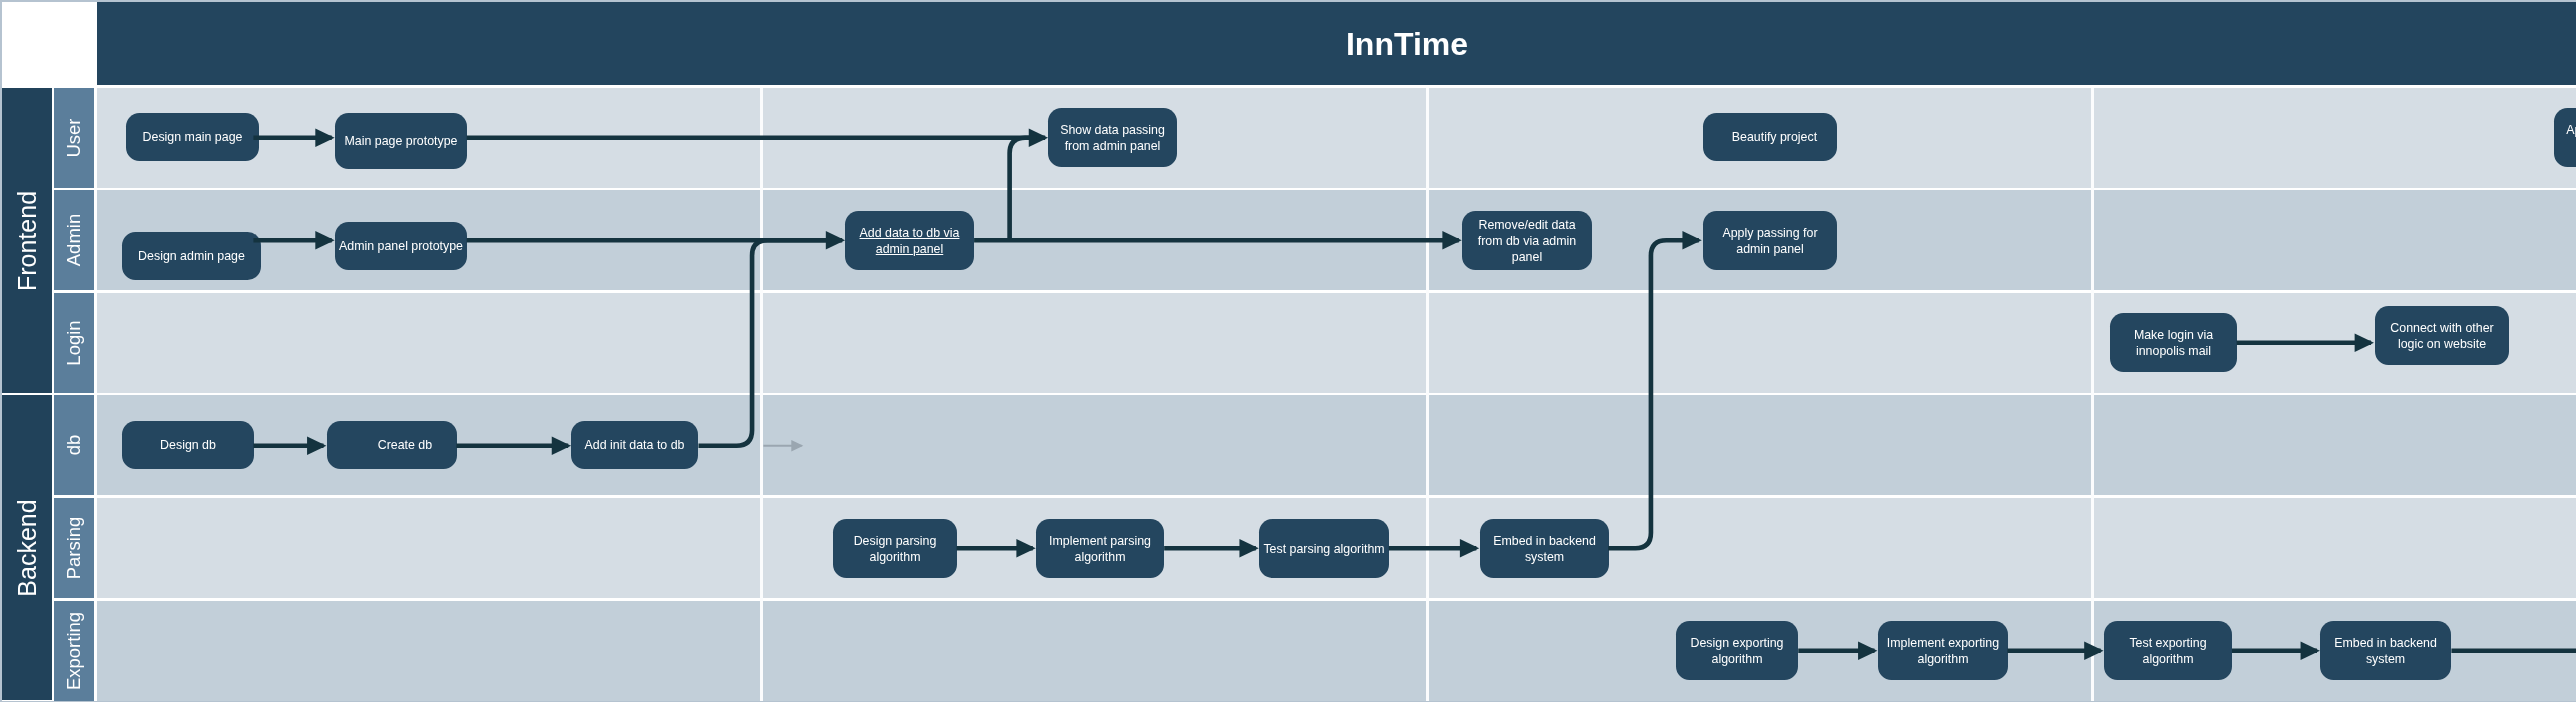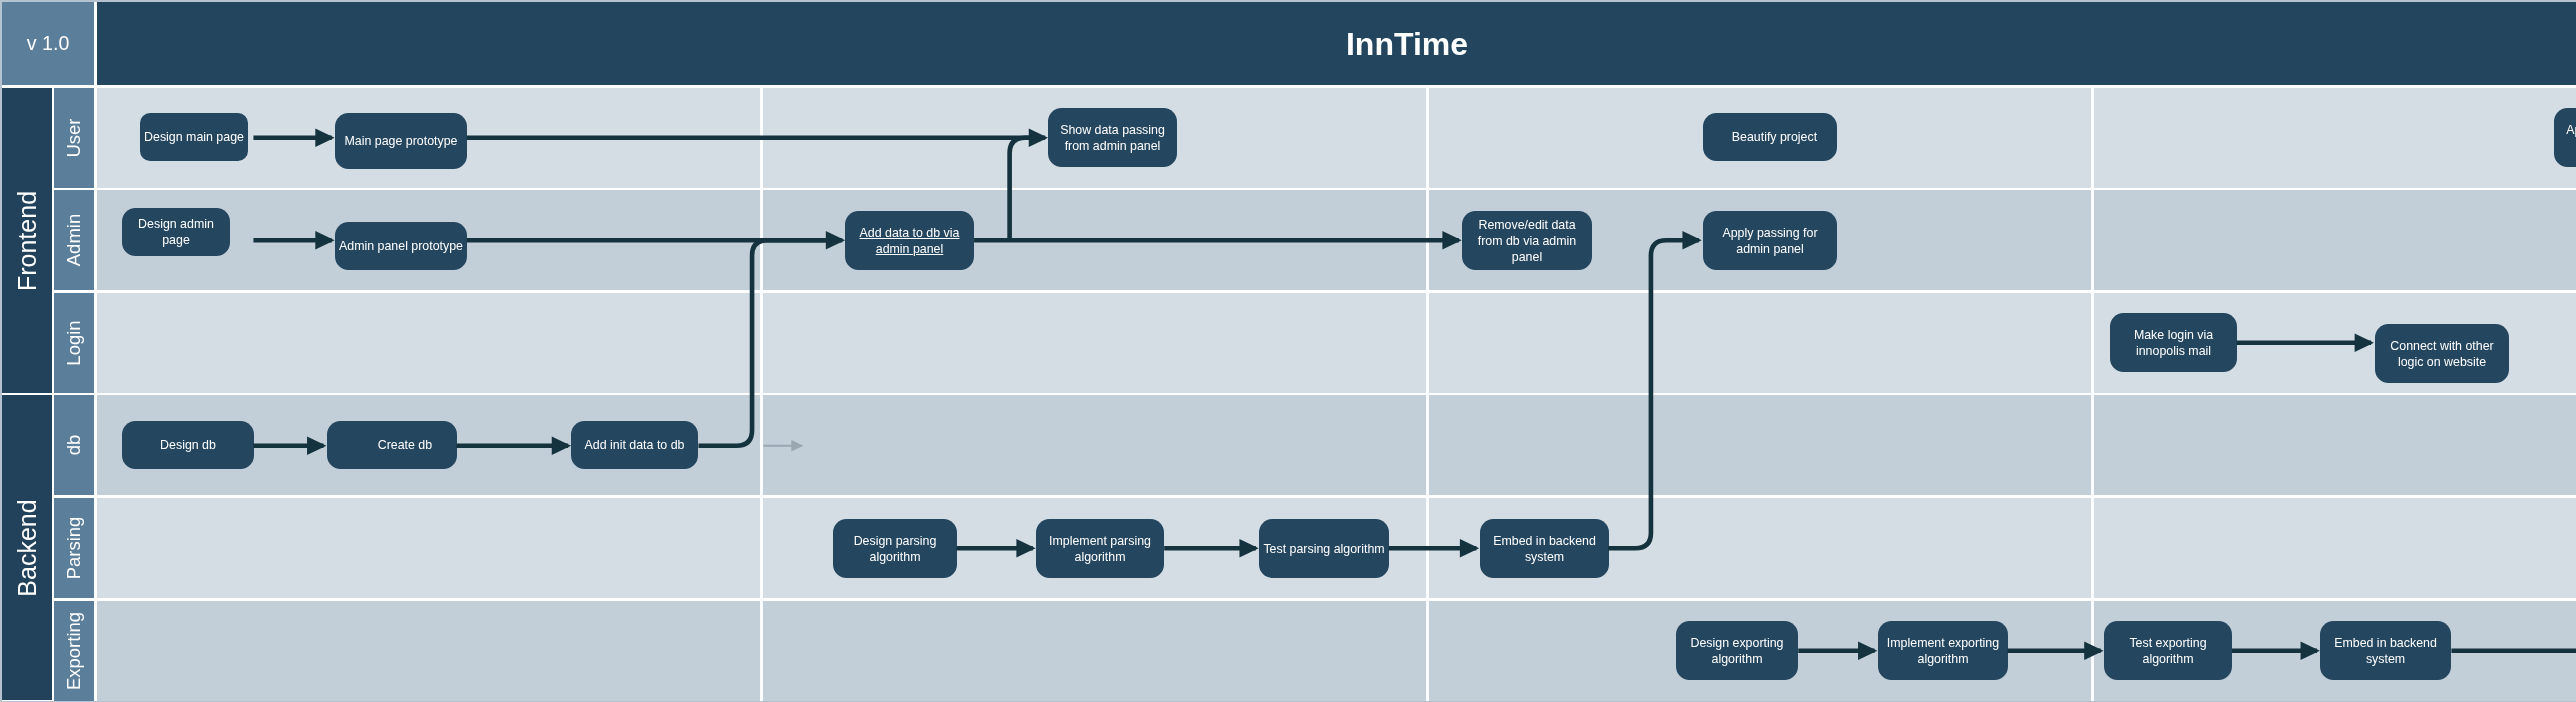--- a/index.html
+++ b/index.html
@@ -45,23 +45,20 @@
 <body>
 
 <div id="canvas">
   <div class="frame" id="frame-top"></div>
   <div class="frame" id="frame-bottom"></div>
   <div class="frame" id="frame-left"></div>
 
   <div id="header">
     <div id="title">InnTime</div>
   </div>
-  <div id="version-cell">
-    <span>v 1.0</span>
-  </div>
 
   <div id="rows">
       <div class="row-bg" style="top: 88px; height: 100px; background: rgb(213, 221, 228);"></div>
       <div class="row-bg" style="top: 190px; height: 100px; background: rgb(194, 207, 217);"></div>
       <div class="row-bg" style="top: 293px; height: 100px; background: rgb(213, 221, 228);"></div>
       <div class="row-bg" style="top: 395px; height: 100px; background: rgb(194, 207, 217);"></div>
       <div class="row-bg" style="top: 498px; height: 100px; background: rgb(213, 221, 228);"></div>
       <div class="row-bg" style="top: 601px; height: 100px; background: rgb(194, 207, 217);"></div>
       <div class="col-divider" style="left: 760px;"></div>
       <div class="col-divider" style="left: 1426px;"></div>
@@ -87,32 +84,32 @@
         <span class="rot-label">Exporting</span>
       </div>
       <div class="group-cell" style="top: 88px; height: 305px;">
         <span class="rot-label">Frontend</span>
       </div>
       <div class="group-cell" style="top: 395px; height: 305px;">
         <span class="rot-label">Backend</span>
       </div>
     </div>
   <div id="tasks">
-      <div class="task" style="left: 140px; width: 108px; height: 48px; top: 113px; border-radius: 10px;">Design main page</div>
+      <div class="task" style="left: 126px; width: 133px; height: 48px; top: 113px;">Design main page</div>
       <div class="task" style="left: 335px; width: 132px; height: 56px; top: 113px;">Main page prototype</div>
       <div class="task" style="left: 1048px; width: 129px; height: 59px; top: 108px;">Show data passing from admin panel</div>
       <div class="task" style="left: 1703px; width: 134px; height: 48px; top: 113px; padding-left: 12px;">Beautify project</div>
       <div class="task" style="left: 2554px; width: 128px; height: 59px; top: 108px;">Apply exporting for main page</div>
-      <div class="task" style="left: 122px; width: 108px; height: 48px; top: 208px;">Design admin page</div>
+      <div class="task" style="left: 122px; width: 139px; height: 48px; top: 232px;">Design admin page</div>
       <div class="task" style="left: 335px; width: 132px; height: 48px; top: 222px;">Admin panel prototype</div>
       <div class="task" style="left: 845px; width: 129px; height: 59px; top: 211px; text-decoration: underline;">Add data to db via admin panel</div>
       <div class="task" style="left: 1462px; width: 130px; height: 59px; top: 211px;">Remove/edit data from db via admin panel</div>
       <div class="task" style="left: 1703px; width: 134px; height: 59px; top: 211px;">Apply passing for admin panel</div>
       <div class="task" style="left: 2110px; width: 127px; height: 59px; top: 313px;">Make login via innopolis mail</div>
-      <div class="task" style="left: 2375px; width: 134px; height: 59px; top: 324px;">Connect with other logic on website</div>
+      <div class="task" style="left: 2375px; width: 134px; height: 59px; top: 306px;">Connect with other logic on website</div>
       <div class="task" style="left: 122px; width: 132px; height: 48px; top: 421px;">Design db</div>
       <div class="task" style="left: 327px; width: 130px; height: 48px; top: 421px; padding-left: 29px;">Create db</div>
       <div class="task" style="left: 571px; width: 127px; height: 48px; top: 421px;">Add init data to db</div>
       <div class="task" style="left: 833px; width: 124px; height: 59px; top: 519px;">Design parsing algorithm</div>
       <div class="task" style="left: 1036px; width: 128px; height: 59px; top: 519px;">Implement parsing algorithm</div>
       <div class="task" style="left: 1259px; width: 130px; height: 59px; top: 519px;">Test parsing algorithm</div>
       <div class="task" style="left: 1480px; width: 129px; height: 59px; top: 519px;">Embed in backend system</div>
       <div class="task" style="left: 1676px; width: 122px; height: 59px; top: 621px;">Design exporting algorithm</div>
       <div class="task" style="left: 1878px; width: 130px; height: 59px; top: 621px;">Implement exporting algorithm</div>
       <div class="task" style="left: 2104px; width: 128px; height: 59px; top: 621px;">Test exporting algorithm</div>

